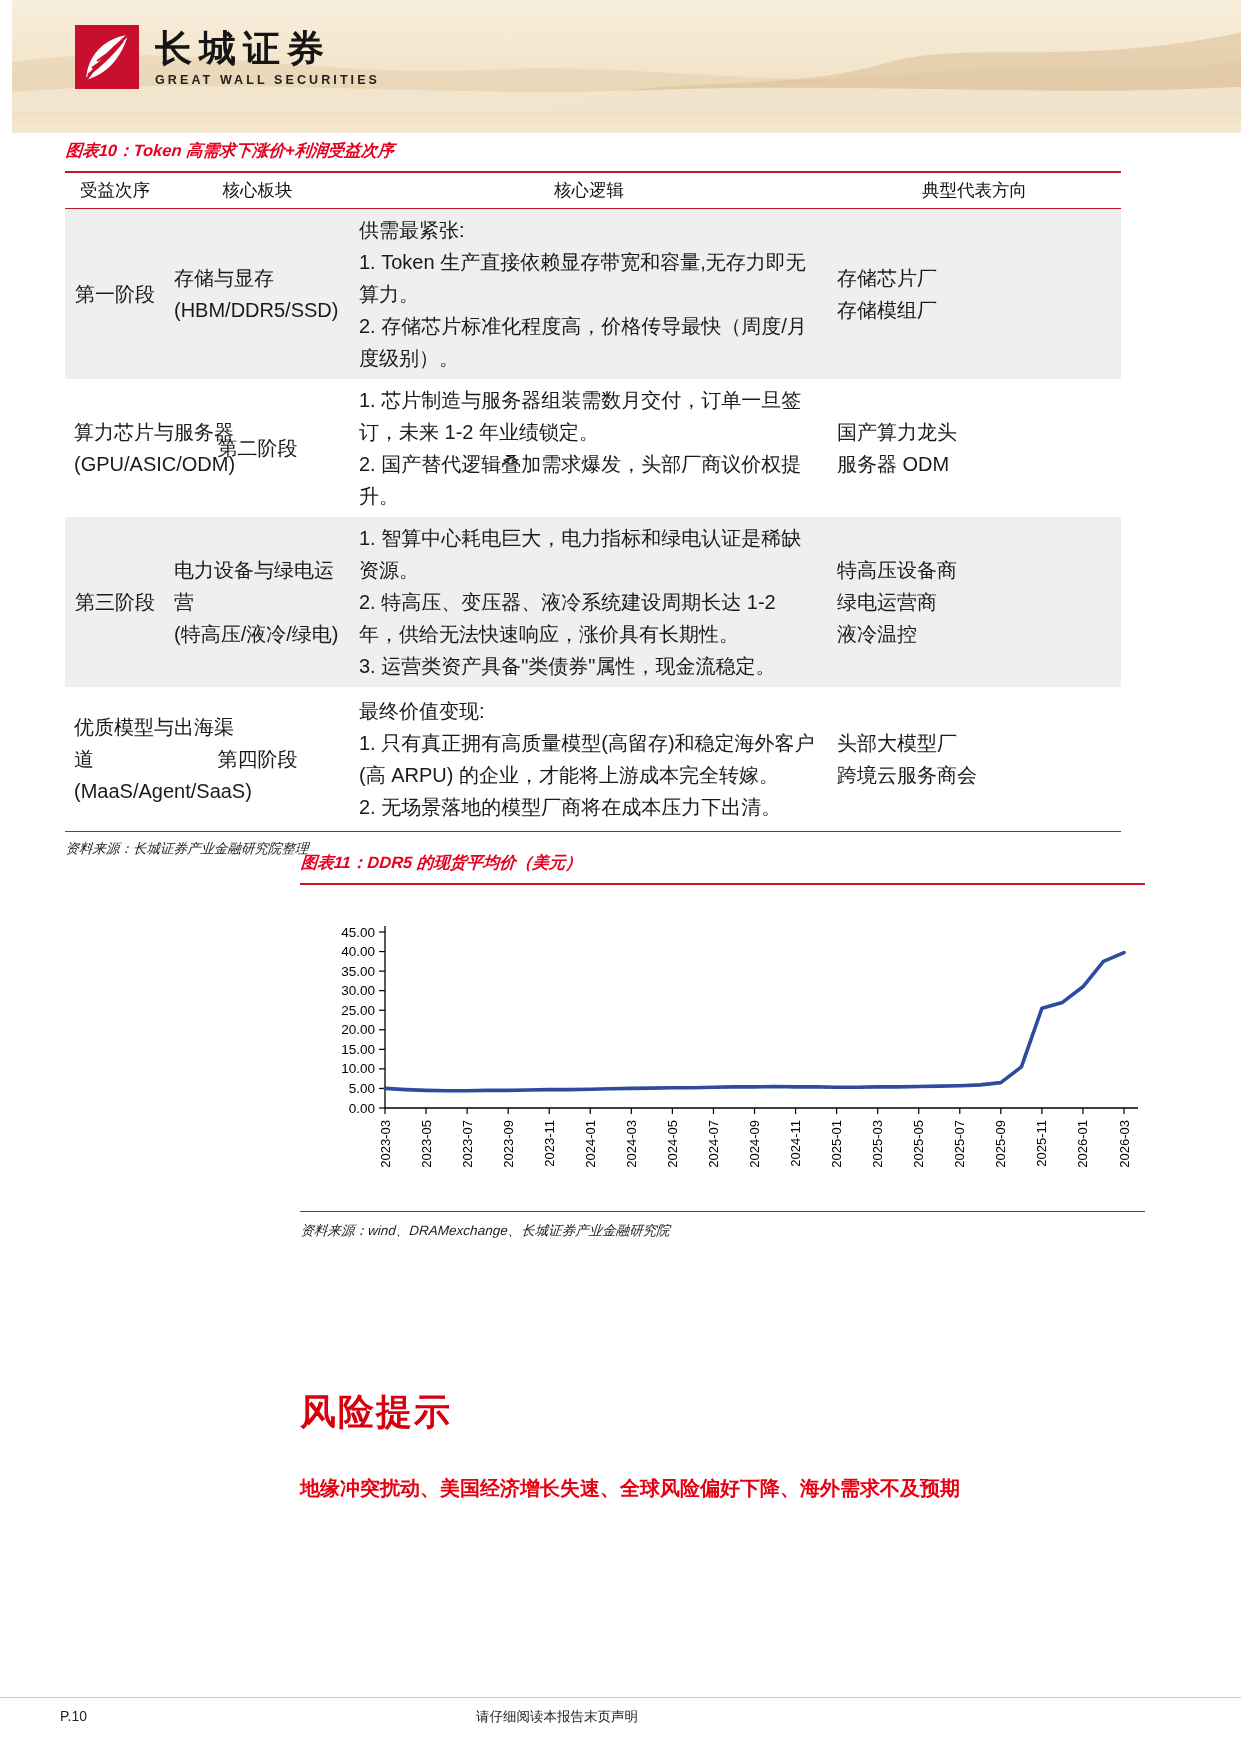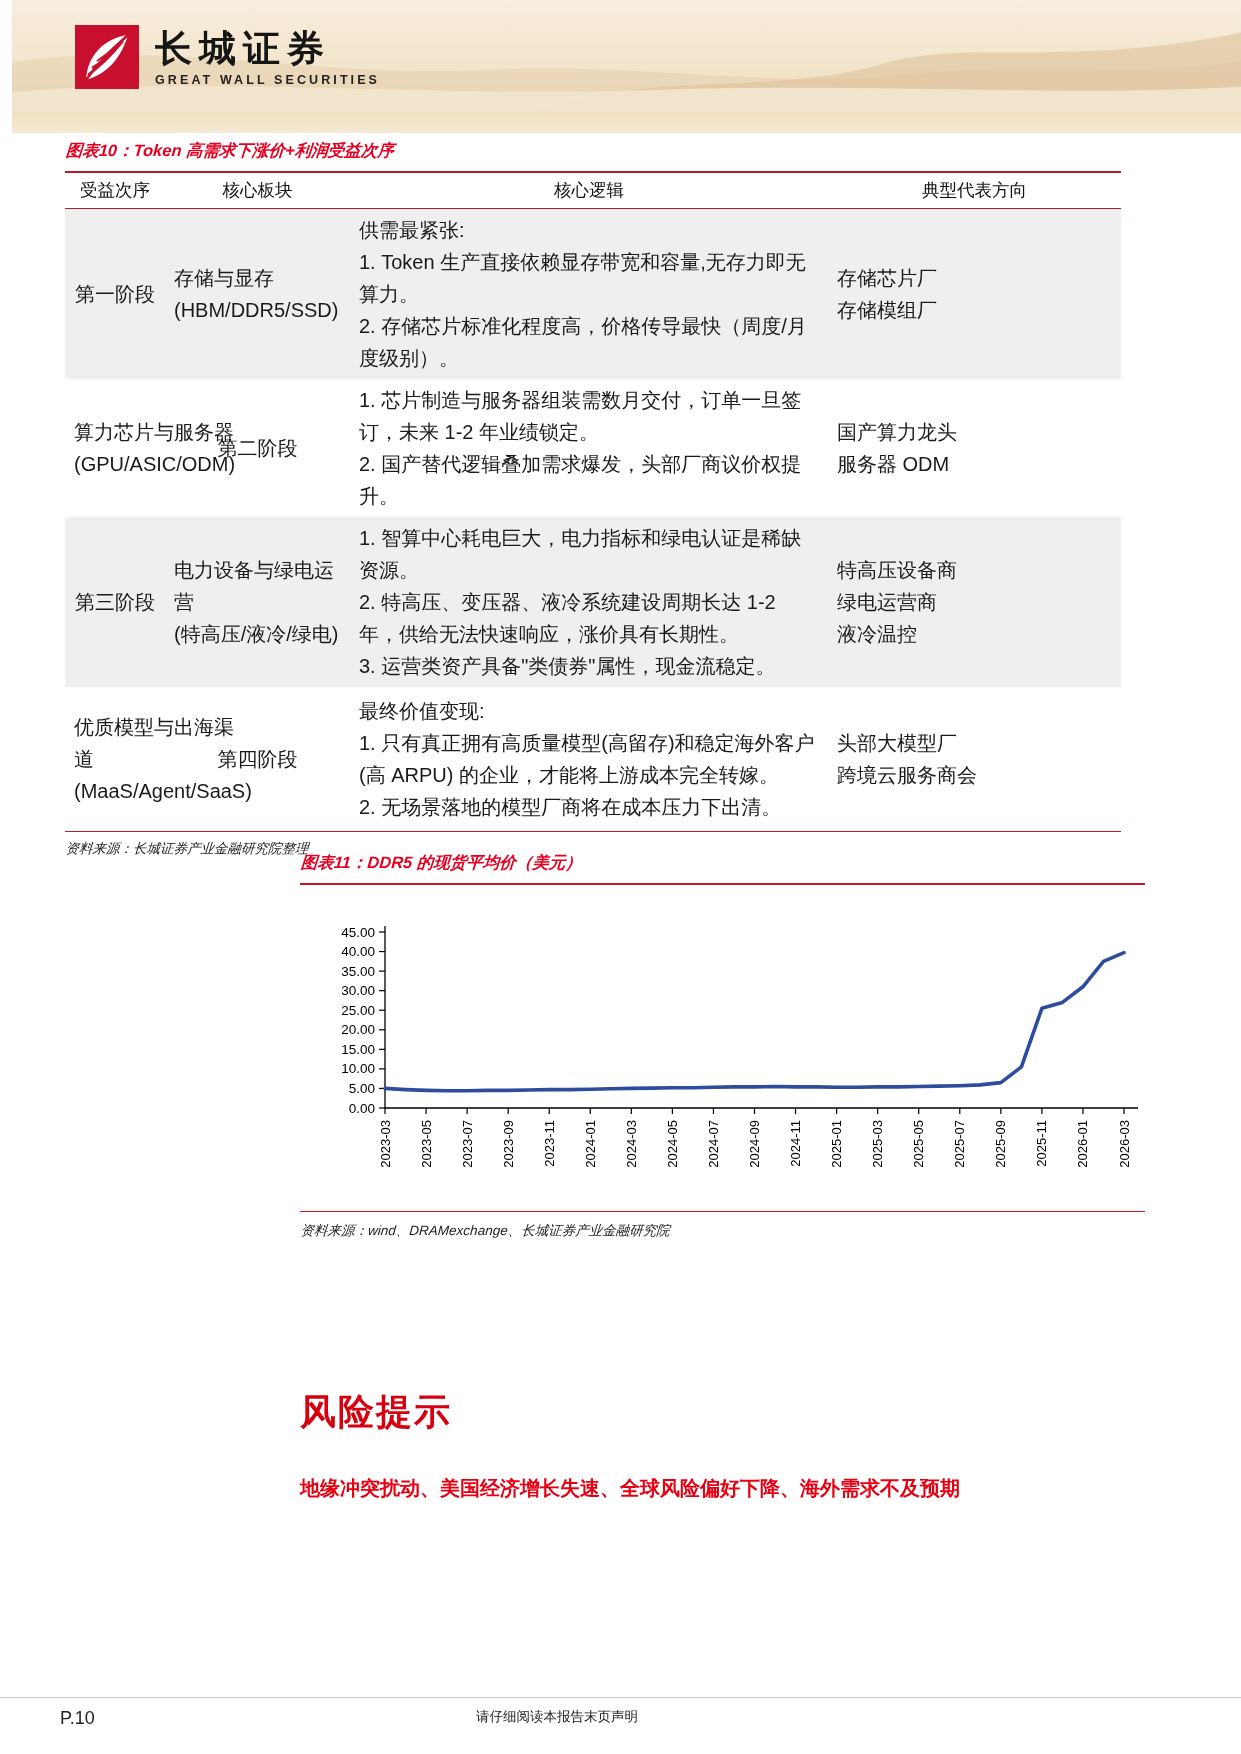--- a/index.html
+++ b/index.html
@@ -39,21 +39,21 @@
   .chart-wrap { margin-top:32px; }
   .fig11 .rule2 { height:1.5px; background:#cf1226; margin-top:18px; }
   .fig11 .src { margin-top:10px; }
 
   
   .risk-heading { position:absolute; left:300px; top:1388px; font-size:36px; font-weight:700; color:#d7000f; letter-spacing:2px; }
   .risk-body { position:absolute; left:300px; top:1473px; width:820px; font-size:20px; font-weight:700; color:#e60012; line-height:30px; }
 
   
   .footer-line { position:absolute; left:0; top:1697px; width:1241px; height:1px; background:#c8c8c8; }
-  .footer-page { position:absolute; left:60px; top:1708px; font-size:18px; color:#222; }
+  .footer-page { position:absolute; left:60px; top:1708px; font-size:14px; color:#222; }
   .footer-disclaimer { position:absolute; left:16px; top:1708px; width:1082px; text-align:center; font-size:13.5px; color:#222; }
 
   svg text { font-family:"Liberation Sans", sans-serif; }
 </style>
 </head>
 <body>
 
 <div class="page">
 
   <div class="header-band">

